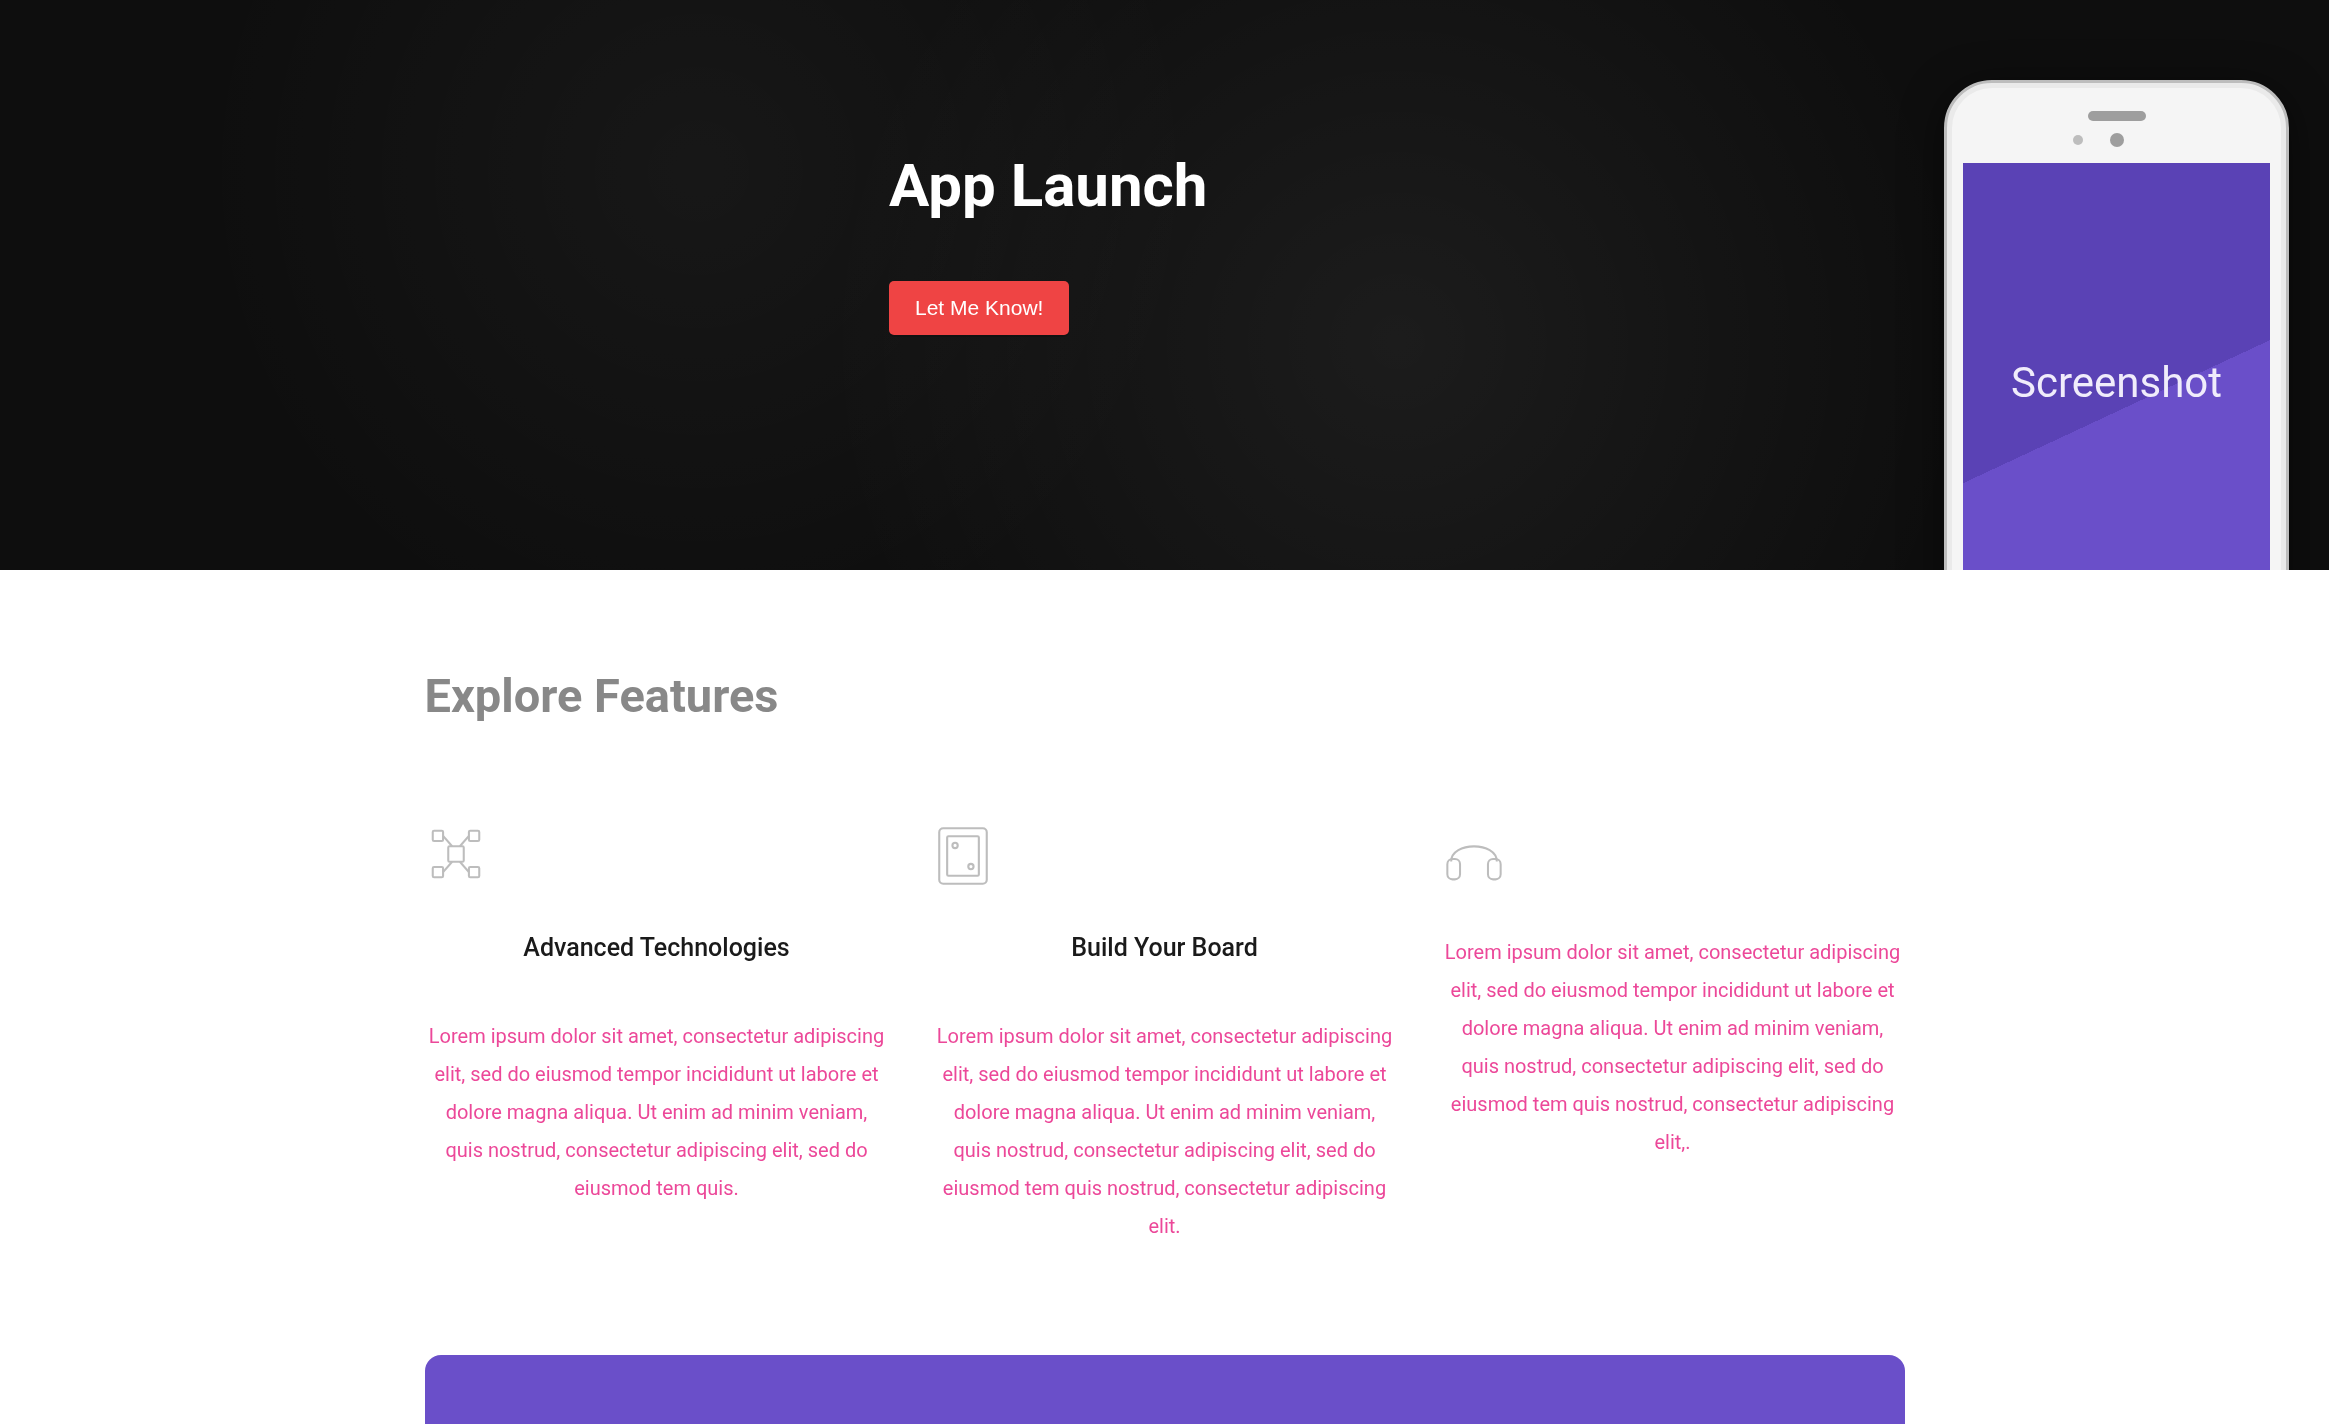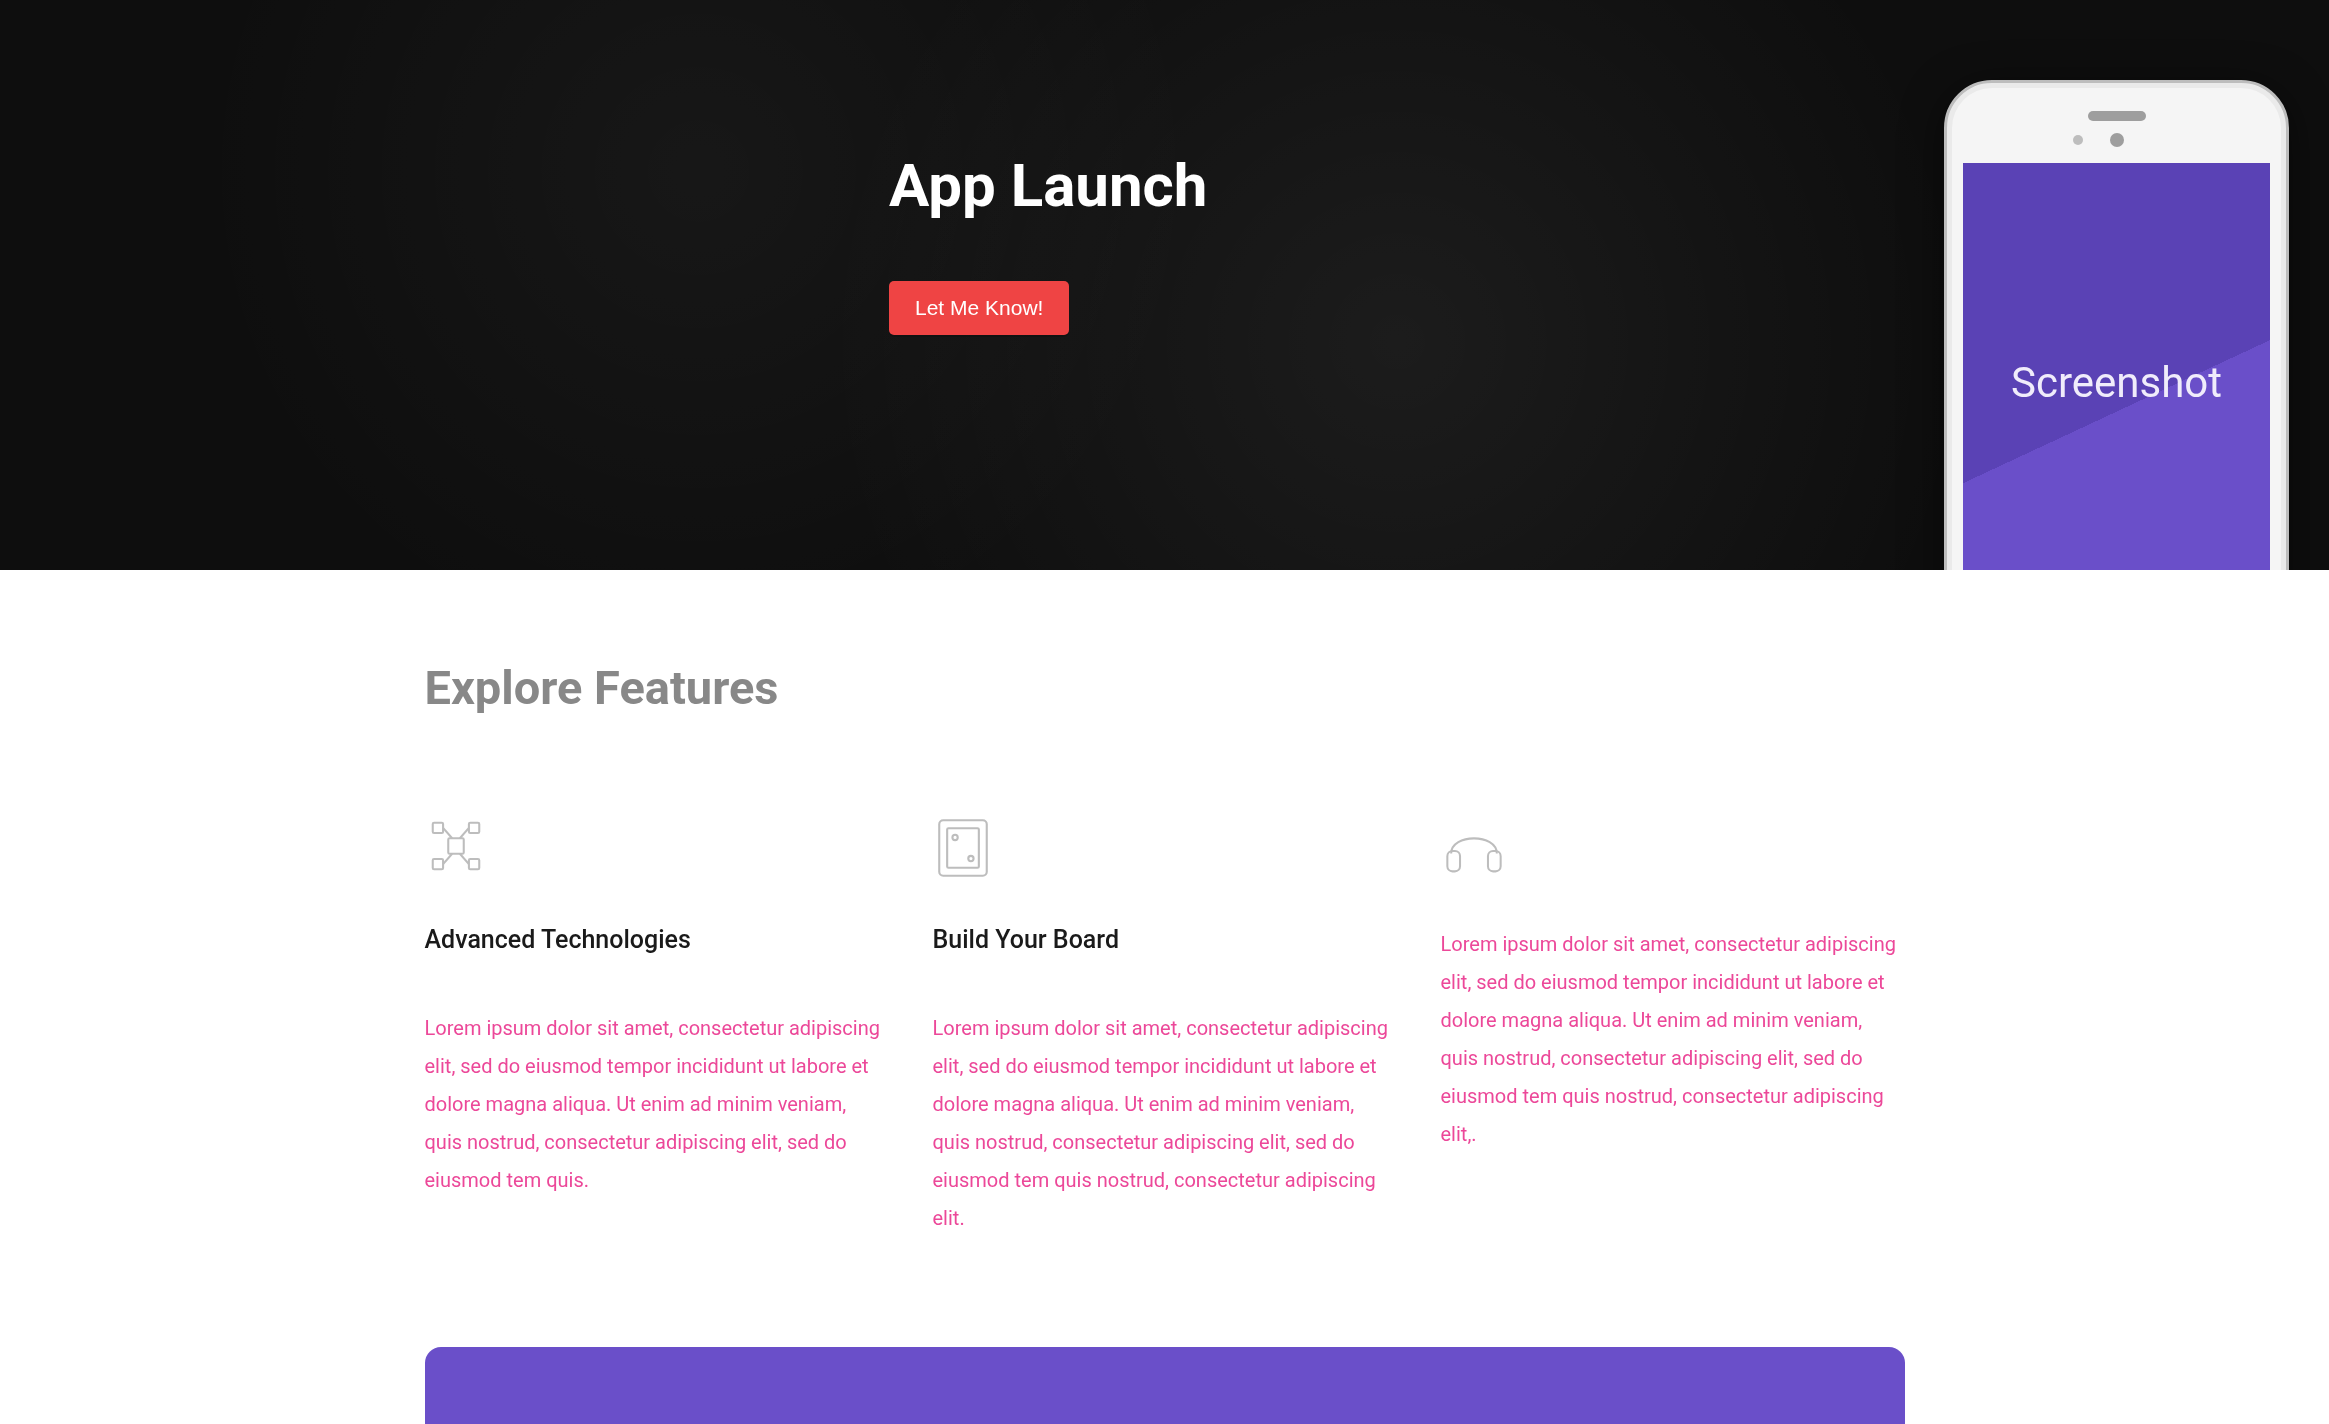--- a/index.html
+++ b/index.html
@@ -121,35 +121,37 @@
     color: #f0ecfb;
     font-size: 42px;
     font-weight: 400;
     margin-top: 195px;
   }
   
   .features {
     padding: 90px 40px 110px;
     display: flex;
     justify-content: center;
+    margin-top: 8px;
   }
   .features-inner {
     width: 1480px;
     max-width: 100%;
   }
   .features-title {
     font-size: 47px;
     font-weight: 700;
     color: #888;
     margin-bottom: 100px;
   }
   .features-grid {
     display: grid;
     grid-template-columns: repeat(3, 1fr);
     gap: 44px;
+    text-align: center;
   }
   .feature-card { }
   .feature-icon {
     height: 70px;
     display: flex;
     align-items: flex-start;
     margin-bottom: 40px;
   }
   .feature-icon svg {
     stroke: #bdbdbd;

